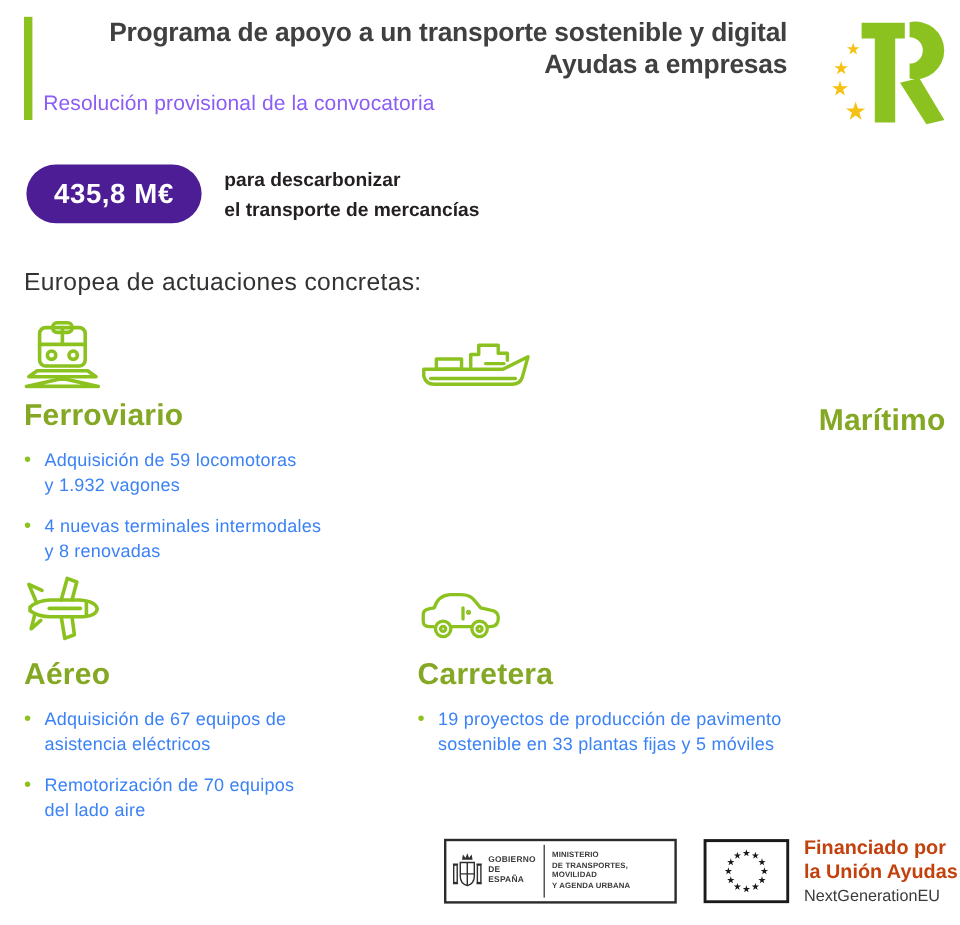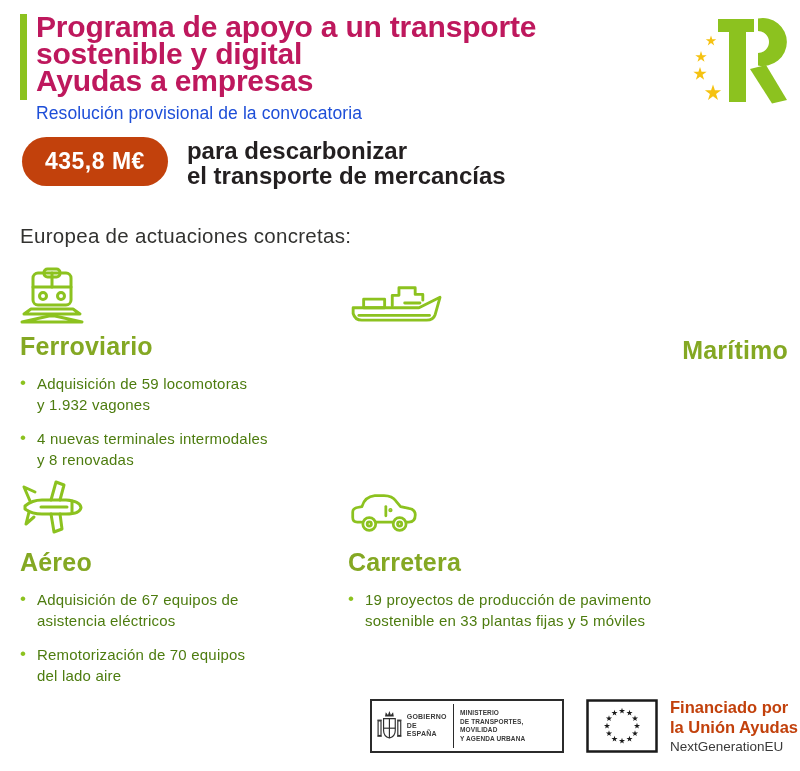--- a/index.html
+++ b/index.html
@@ -6,49 +6,49 @@
   body { background:#ffffff; }
   .poster {
     position:relative; width:800px; height:771px; background:#ffffff;
     font-family:"Liberation Sans", sans-serif; color:#231F20; overflow:hidden;
   }
   .pre { white-space:pre-line; }
 
   
   .accent-bar { position:absolute; left:20px; top:14px; width:7px; height:86px; background:#8CC21F; }
   .header-text { position:absolute; left:36px; top:13px; width:620px; }
-  .title-line { font-weight:bold; font-size:30px; line-height:27px; letter-spacing:-0.2px; color:#be185d; }
-  .subtitle { margin-top:9px; font-size:17.5px; color:#1d4ed8; letter-spacing:0.1px; }
+  .title-line { font-weight:bold; font-size:22px; line-height:27px; letter-spacing:-0.2px; color:#404040;text-align:right; }
+  .subtitle { margin-top:9px; font-size:17.5px; color:#8b5cf6; letter-spacing:0.1px; }
   .logo { position:absolute; left:688px; top:12px; }
 
   
   .funding { position:absolute; left:22px; top:137px; display:flex; align-items:flex-start; }
   .badge {
-    background:#c2410c; color:#ffffff; font-weight:bold; font-size:23px;
+    background:#4c1d95; color:#ffffff; font-weight:bold; font-size:23px;
     letter-spacing:0.5px; padding:11px 23px; border-radius:28px;
   }
-  .funding-desc { margin-left:19px; font-weight:bold; font-size:24px; line-height:25px; padding-top:1px; color:#231F20; }
+  .funding-desc { margin-left:19px; font-weight:bold; font-size:16px; line-height:25px; padding-top:1px; color:#231F20; }
 
   .examples-heading { position:absolute; left:20px; top:224px; font-size:20.5px; letter-spacing:0.3px; color:#323230; }
 
   
   .section { position:absolute; }
   .sec-ferroviario { left:20px;  top:264px; width:330px; }
   .sec-maritimo    { left:348px; top:268px; width:440px;text-align:right; }
   .sec-aereo       { left:20px;  top:478px; width:330px; }
   .sec-carretera   { left:348px; top:478px; width:440px; }
   .icon-box { height:60px; display:flex; align-items:flex-end; }
   .icon-box.tall { height:62px; }
   .icon-box svg { display:block; }
   .icon-pad { margin-bottom:4px; }
   .sec-title { margin-top:8px; font-size:25px; font-weight:bold; letter-spacing:0.2px; color:#84A823; }
   .bullets { list-style:none; margin-top:12px; }
   .bullets li {
     position:relative; padding-left:17px; margin-bottom:13px;
-    font-size:15px; line-height:21px; letter-spacing:0.2px; color:#4d7c0f;
+    font-size:15px; line-height:21px; letter-spacing:0.2px; color:#3b82f6;
   }
   .bullets li::before { content:"•"; position:absolute; left:0; top:-1px; color:#8CC21F; font-size:17px; }
 
   
   .footer { position:absolute; left:370px; top:698px; display:flex; align-items:center; }
   .gov-box {
     display:flex; align-items:center; border:2px solid #2b2b2b;
     width:194px; height:54px; padding:3px 0 3px 5px;
   }
   .gov-label { margin-left:5px; font-size:7px; font-weight:bold; line-height:8.5px; letter-spacing:0.2px; color:#3a3a3a; padding-right:6px; }

